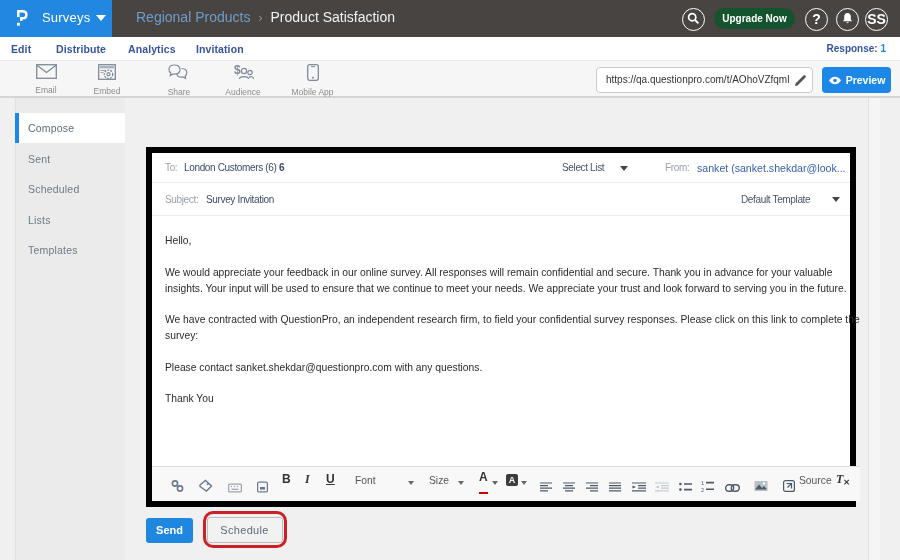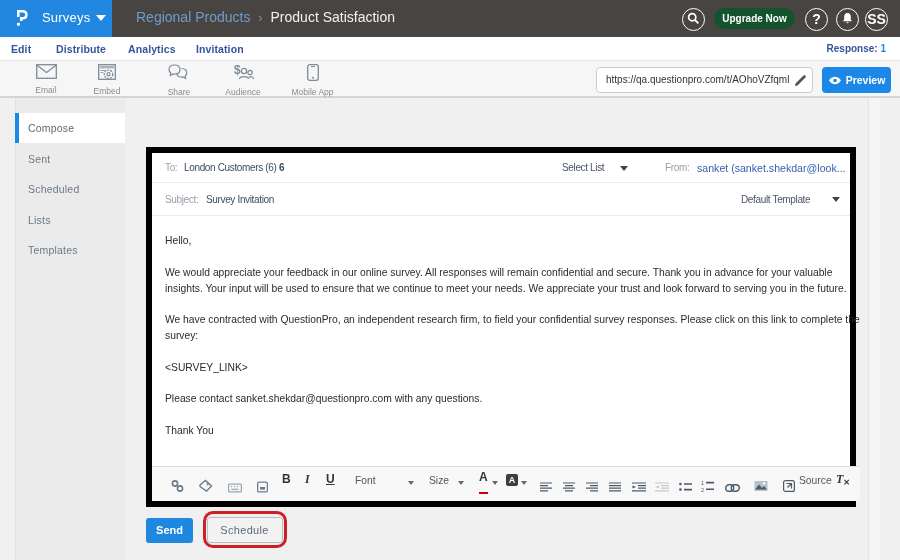--- a/index.html
+++ b/index.html
@@ -172,21 +172,20 @@
     <div class="prow" id="row-sub">
       <span class="glabel" style="position:absolute; left:13px;text-align:center;">Subject:</span>
       <span class="navy" style="position:absolute; left:54px;">Survey Invitation</span>
       <span style="position:absolute; left:589px; color:#4a5568;">Default Template</span>
       <span class="caret" style="position:absolute; left:680px; top:14px;"></span>
     </div>
     <div id="body-text">
       <p>Hello,</p>
       <p>We would appreciate your feedback in our online survey. All responses will remain confidential and secure. Thank you in advance for your valuable insights. Your input will be used to ensure that we continue to meet your needs. We appreciate your trust and look forward to serving you in the future.</p>
       <p>We have contracted with QuestionPro, an independent research firm, to field your confidential survey responses. Please click on this link to complete the survey:</p>
-      <p>&lt;SURVEY_LINK&gt;</p>
       <p>Please contact sanket.shekdar@questionpro.com with any questions.</p>
       <p>Thank You</p>
     </div>
     <div id="etoolbar">
       <svg class="eti" style="left:19px; top:8px;" width="13" height="13" viewBox="0 0 13 13">
           <circle cx="4" cy="4" r="2.6" fill="none" stroke="#6b7b8d" stroke-width="1.6"></circle>
           <circle cx="9" cy="9" r="2.6" fill="none" stroke="#6b7b8d" stroke-width="1.6"></circle>
         </svg>
       <svg class="eti" style="left:47px; top:8px;" width="14" height="13" viewBox="0 0 14 13">
           <path d="M1 5.5 L6.5 1 L12.5 6.5 L7.5 11.5 L1 7 Z" fill="none" stroke="#6b7b8d" stroke-width="1.4"></path>

